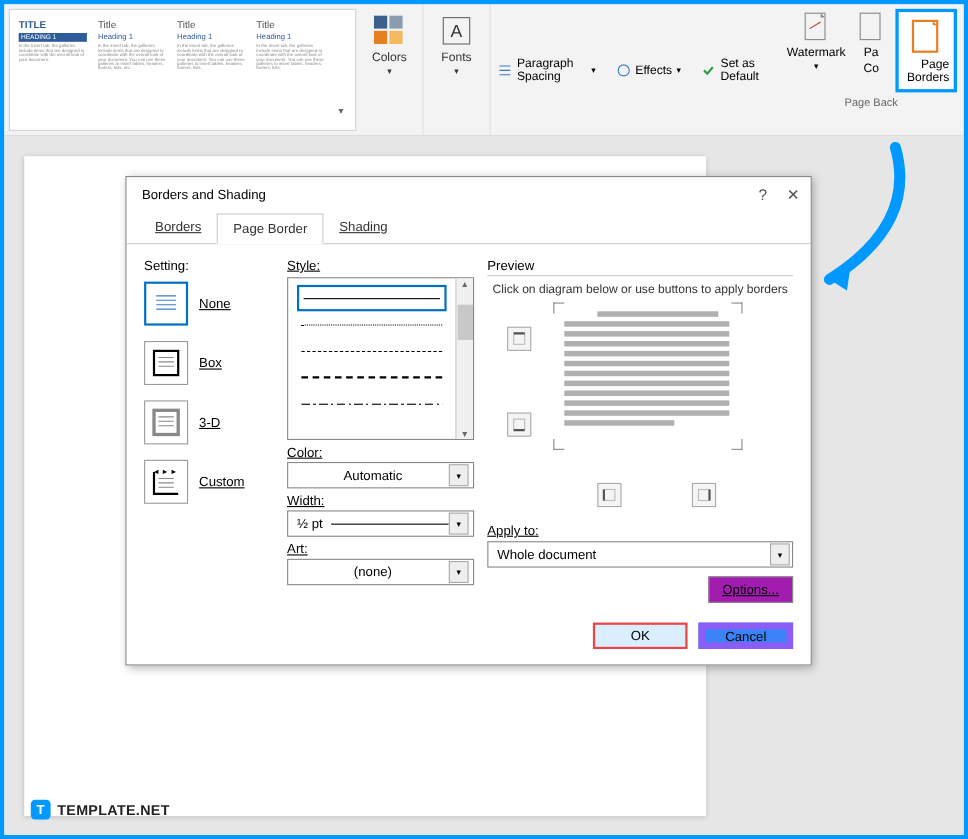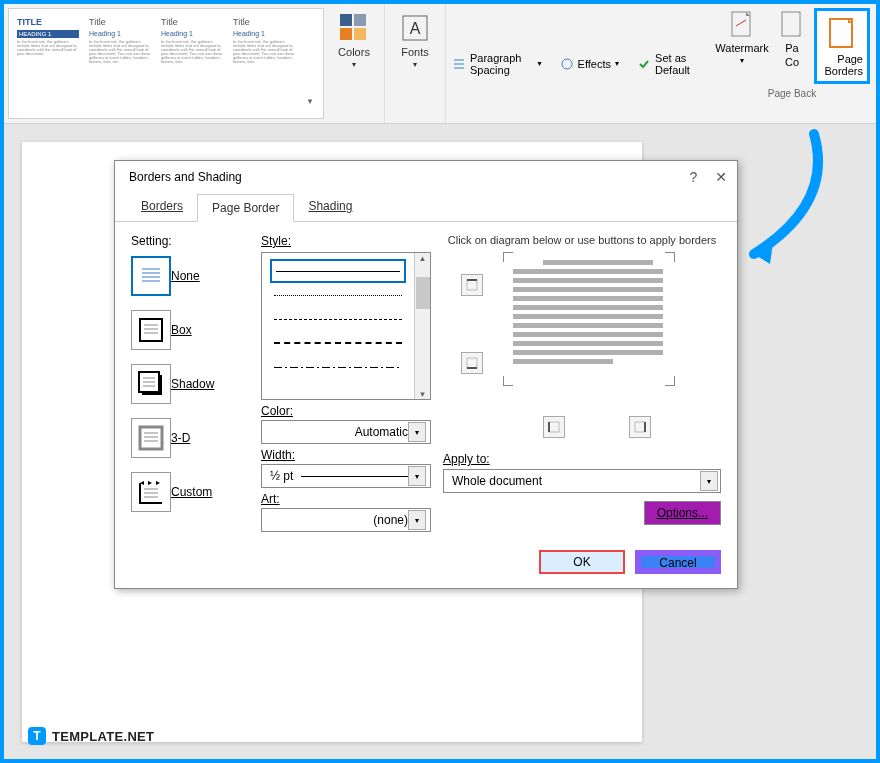--- a/index.html
+++ b/index.html
@@ -44,40 +44,40 @@
 .dialog-title .title-btns span { cursor: pointer; }
 
 .tabs { display: flex; border-bottom: 1px solid #ccc; padding: 0 12px; }
 .tab { padding: 6px 14px; font-size: 12px; cursor: pointer; text-decoration: underline; color: #333; }
 .tab.active { border: 1px solid #ccc; border-bottom: 1px solid #fff; background: #fff; position: relative; top: 1px; text-decoration: none; }
 
 .dialog-body { display: flex; padding: 12px 16px 8px 16px; gap: 12px; }
 
 .setting-col { width: 118px; }
 .setting-col .lbl { font-size: 12px; margin-bottom: 8px; }
-.setting-item { display: flex; align-items: center; gap: 0; margin-bottom: 14px; cursor: pointer; }
+.setting-item { display: flex; align-items: center; gap: 10px; margin-bottom: 14px; cursor: pointer; }
 .setting-item .s-icon { width: 40px; height: 40px; border: 1px solid #999; display: flex; align-items: center; justify-content: center; }
 .setting-item.sel .s-icon { border: 2px solid #0070c0; }
 .setting-item .s-text { font-size: 12px; text-decoration: underline; }
 
 .style-col { width: 170px; }
 .style-col .lbl { font-size: 12px; margin-bottom: 4px; text-decoration: underline; }
 .style-list { border: 1px solid #888; height: 148px; position: relative; display: flex; }
 .style-inner { flex: 1; padding: 6px 8px; }
 .style-opt { height: 24px; border-bottom: 0; display: flex; align-items: center; padding: 2px 4px; cursor: pointer; }
 .style-opt.sel { border: 2px solid #0070c0; }
 .style-opt .line { width: 100%; }
 .sbar { width: 16px; background: #f0f0f0; border-left: 1px solid #ccc; display: flex; flex-direction: column; justify-content: space-between; align-items: center; font-size: 9px; color: #666; }
 .sbar-thumb { width: 14px; height: 32px; background: #c8c8c8; margin-top: 14px; }
 
 .field { margin-top: 4px; }
 .field .f-lbl { font-size: 12px; text-decoration: underline; margin-bottom: 2px; }
 .field .f-sel { border: 1px solid #888; height: 24px; display: flex; align-items: center; justify-content: space-between; padding: 0 4px 0 8px; font-size: 12px; cursor: pointer; }
 .field .f-sel .dd { width: 18px; height: 20px; background: #eee; border: 1px solid #aaa; display: flex; align-items: center; justify-content: center; font-size: 8px; }
-.f-sel .val { flex: 1; text-align: right; }
+.f-sel .val { flex: 1; text-align: center; }
 .f-sel.width .val { text-align: left; display: flex; align-items: center; gap: 8px; }
 .f-sel.width .wline { flex: 1; border-top: 1px solid #000; }
 
 .preview-col { flex: 1; }
 .prev-header { font-size: 12px; border-bottom: 1px solid #ccc; padding-bottom: 2px; margin-bottom: 6px; }
 .prev-hint { font-size: 11px; text-align: center; color: #333; margin-bottom: 10px; }
 .prev-canvas { position: relative; height: 190px; }
 .prev-page { position: absolute; left: 70px; top: 4px; width: 150px; height: 120px; }
 .prev-page .p-line { height: 5px; background: #b0b0b0; margin-bottom: 4px; }
 .prev-page .p-line.top1 { margin-left: 30px; width: 110px; }
@@ -278,34 +278,20 @@
                   <line x1="8" y1="14" x2="22" y2="14"></line>
                   <line x1="8" y1="18" x2="22" y2="18"></line>
                 </g>
               </svg>
           </div>
           <span class="s-text">Box</span>
         </div>
         <div class="setting-item">
           <div class="s-icon">
             <svg width="30" height="30">
-                <rect x="6" y="6" width="20" height="20" fill="#000"></rect>
-                <rect x="3" y="3" width="20" height="20" fill="#fff" stroke="#000" stroke-width="2"></rect>
-                <g stroke="#888">
-                  <line x1="7" y1="9" x2="19" y2="9"></line>
-                  <line x1="7" y1="13" x2="19" y2="13"></line>
-                  <line x1="7" y1="17" x2="19" y2="17"></line>
-                </g>
-              </svg>
-          </div>
-          <span class="s-text">Shadow</span>
-        </div>
-        <div class="setting-item">
-          <div class="s-icon">
-            <svg width="30" height="30">
                 <rect x="4" y="4" width="22" height="22" fill="none" stroke="#000" stroke-width="1"></rect>
                 <rect x="4" y="4" width="22" height="22" fill="none" stroke="#888" stroke-width="3" stroke-dasharray="0"></rect>
                 <g stroke="#888">
                   <line x1="8" y1="10" x2="22" y2="10"></line>
                   <line x1="8" y1="14" x2="22" y2="14"></line>
                   <line x1="8" y1="18" x2="22" y2="18"></line>
                 </g>
               </svg>
           </div>
           <span class="s-text">3-D</span>
@@ -374,20 +360,21 @@
         <div class="field">
           <div class="f-lbl">Art:</div>
           <div class="f-sel">
             <span class="val">(none)</span>
             <span class="dd">▾</span>
           </div>
         </div>
       </div>
 
       <div class="preview-col">
+        <div class="prev-header">Preview</div>
         <div class="prev-hint">Click on diagram below or use buttons to apply borders</div>
         <div class="prev-canvas">
           <div class="prev-corner ul"></div>
           <div class="prev-corner ur"></div>
           <div class="prev-corner bl"></div>
           <div class="prev-corner br"></div>
           <div class="prev-page">
             <div class="p-line top1"></div>
             <div class="p-line"></div>
               <div class="p-line"></div>

